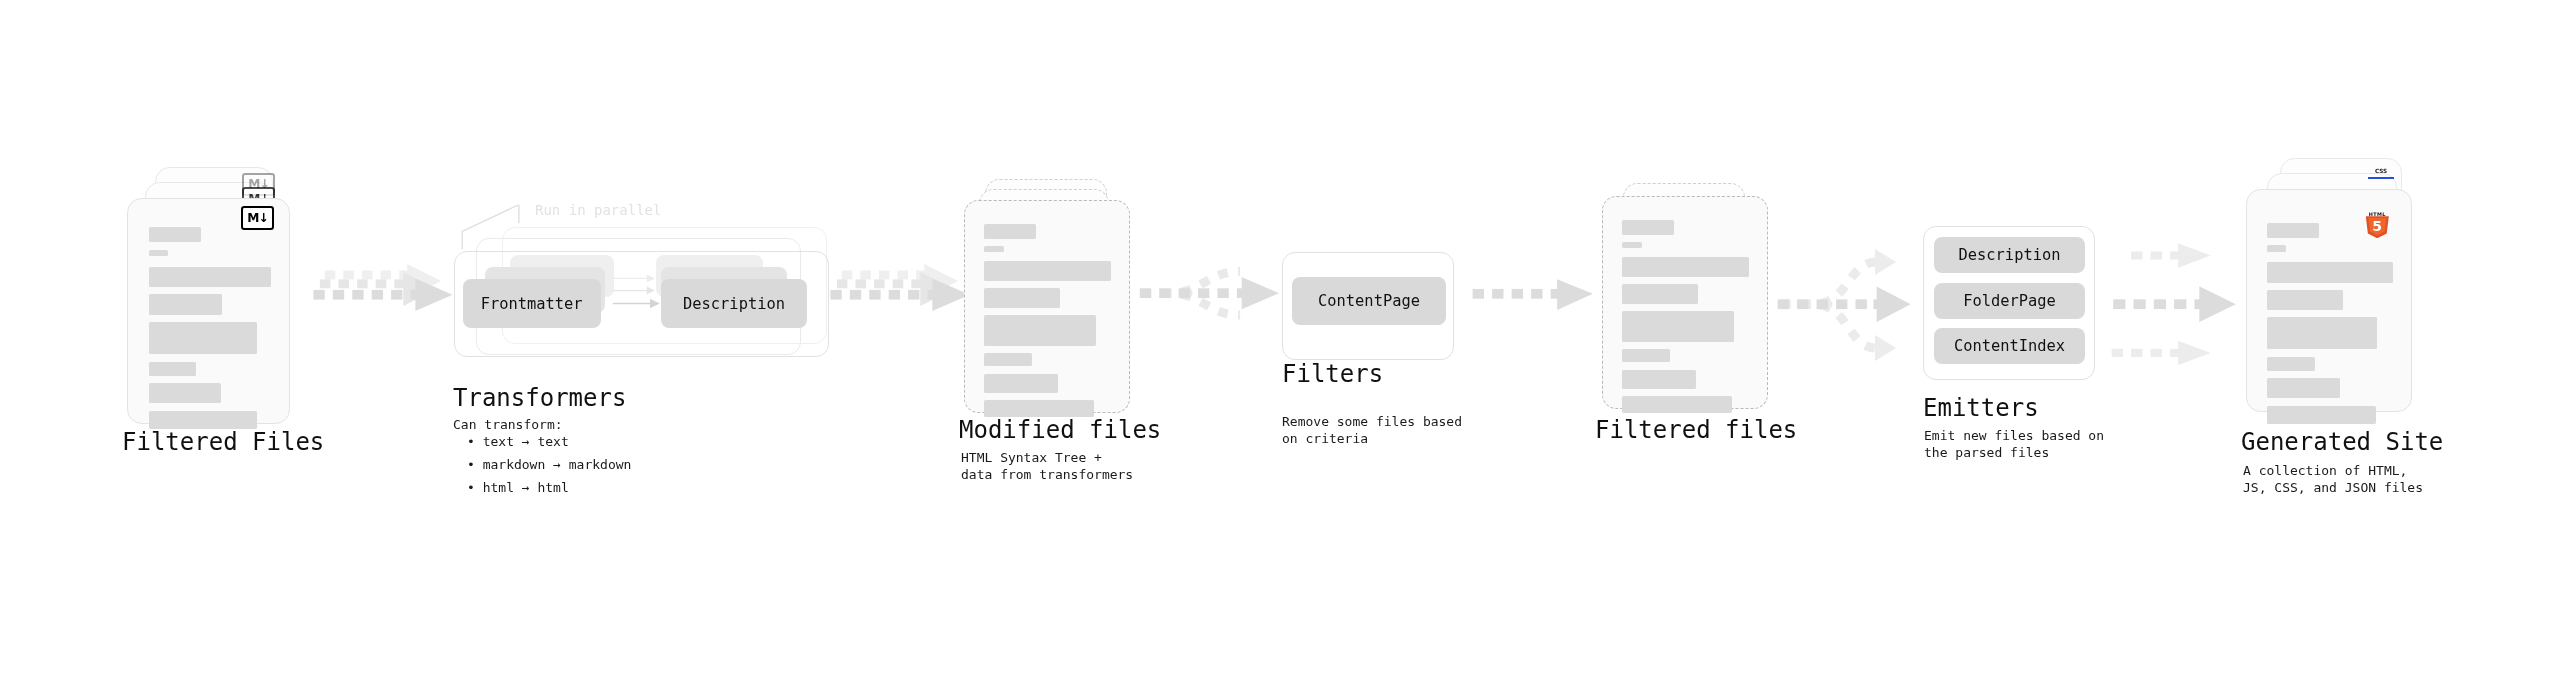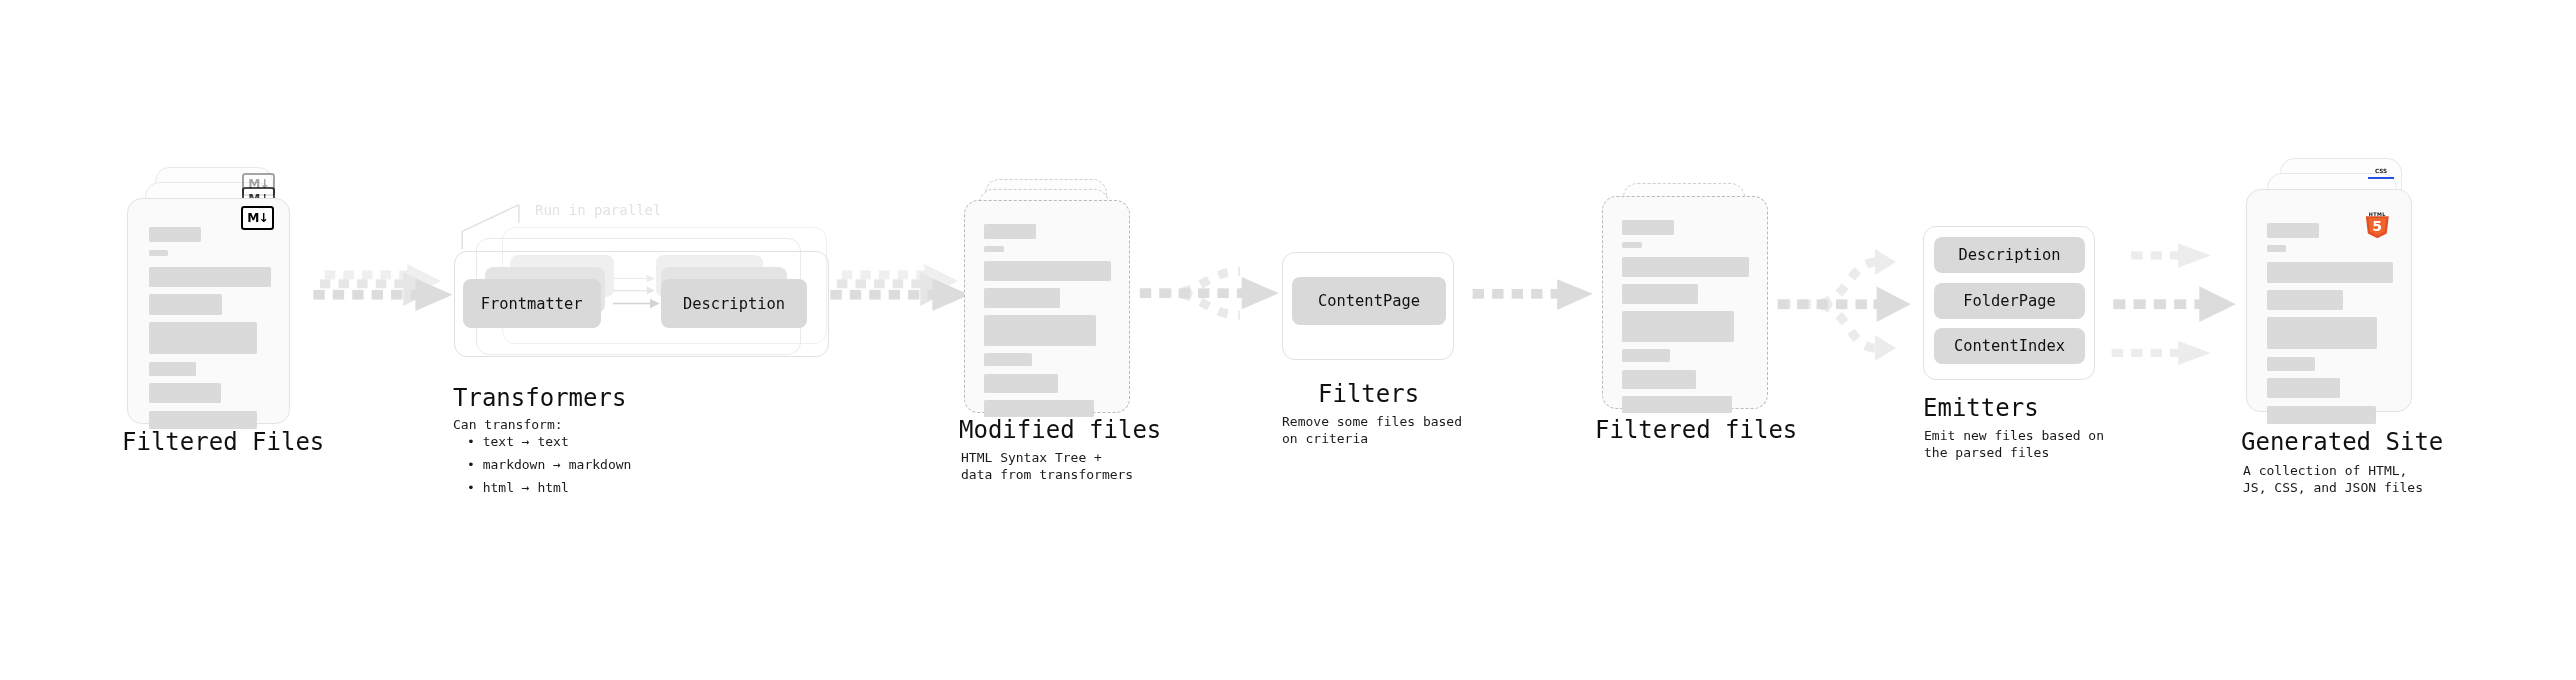--- a/index.html
+++ b/index.html
@@ -288,21 +288,21 @@
         <rect x="74" y="35" width="14" height="12"></rect>
       <rect x="98" y="35" width="14" height="12"></rect>
         <rect x="122" y="35" width="14" height="12"></rect>
       <polygon points="128,21 174,41 128,61"></polygon>
     </g>
   </svg>
 
   <div class="group" style="left:1282px;top:252px;width:172px;height:108px;"></div>
   <div class="chip" style="left:1308px;top:277px;width:154px;height:48px;left:1292px;">ContentPage</div>
 
-  <div class="title" style="left:1282px;top:380px;margin-left:36px;">Filters</div>
+  <div class="title" style="left:1282px;top:360px;">Filters</div>
   <div class="sub" style="left:1282px;top:413px;">Remove some files based
 on criteria</div>
 
   <svg class="abs" style="left:1471px;top:279px;" width="130" height="41" viewBox="0 0 160 50">
     <g fill="#dcdcdc">
       <rect x="2" y="12" width="14" height="12"></rect>
         <rect x="26" y="12" width="14" height="12"></rect>
       <rect x="50" y="12" width="14" height="12"></rect>
         <rect x="74" y="12" width="14" height="12"></rect>
       <rect x="98" y="12" width="14" height="12"></rect>

